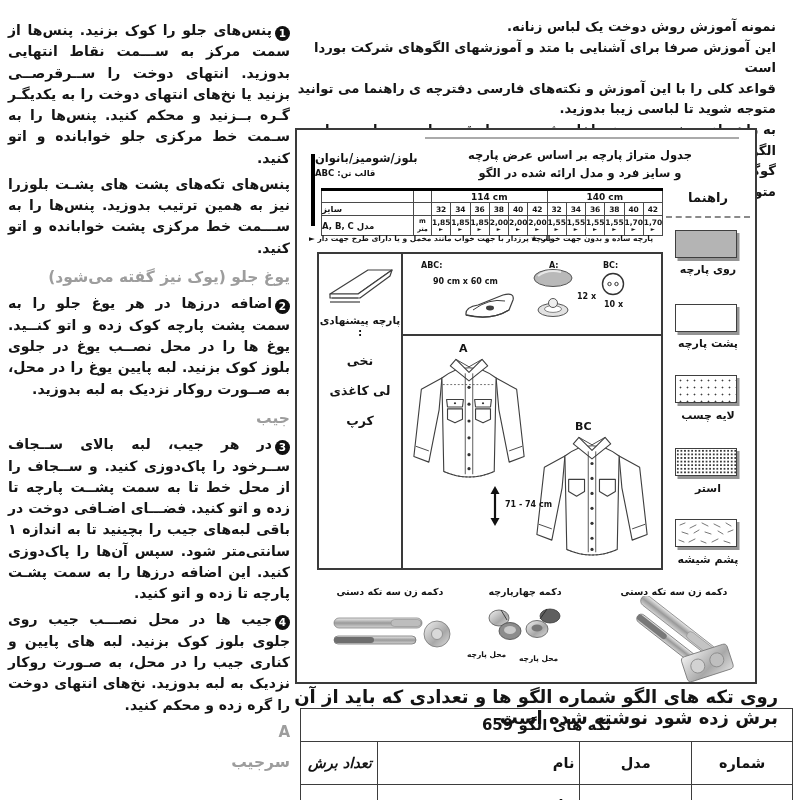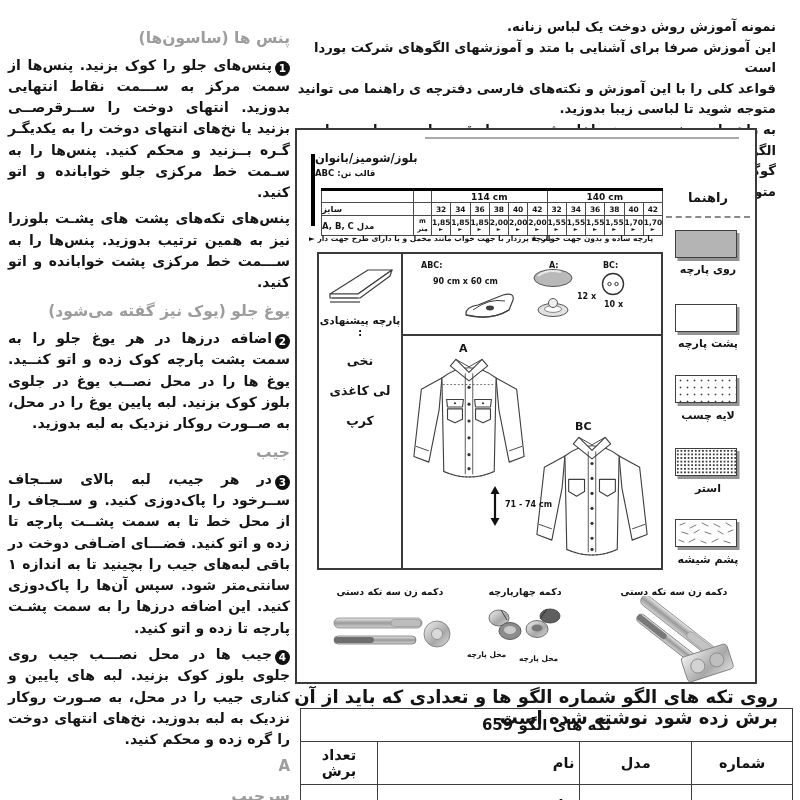--- a/index.html
+++ b/index.html
@@ -87,21 +87,21 @@
                 direction:rtl; font-weight:bold; font-size:18px; }
   table.pieces { position:absolute; left:300px; top:708px; width:493px; border-collapse:collapse;
                  direction:rtl; font-weight:bold; }
   table.pieces td, table.pieces th { border:1.5px solid #3d3d3d; padding:0 5px; }
   table.pieces .ttl { height:33px; text-align:center; font-size:15px; }
   table.pieces .hdr { height:43px; font-size:14.5px; }
   table.pieces .drow { height:40px; font-size:14.5px; }
   .c-num { width:101px; text-align:center; }
   .c-mdl { width:112px; text-align:center; }
   .c-nam { width:203px; text-align:right; }
-  .c-cnt { width:77px; text-align:center; }
+  .c-cnt { width:77px; text-align:right;font-style:italic; }
 
   svg { display:block; }
   .lineart { stroke:#3f3f3f; fill:#fff; stroke-width:1.2; stroke-linejoin:round; }
 </style>
 </head>
 <body>
 
 <svg width="0" height="0">
   <defs>
     <linearGradient id="met" x1="0" y1="0" x2="0" y2="1">
@@ -118,36 +118,39 @@
 </svg>
 
 <div class="intro">
   <div>نمونه آموزش روش دوخت یک لباس زنانه.</div>
   <div>این آموزش صرفا برای آشنایی با متد و آموزشهای الگوهای شرکت بوردا است</div>
   <div>قواعد کلی را با این آموزش و نکته‌های فارسی دفترچه ی راهنما می توانید متوجه شوید تا لباسی زیبا بدوزید.</div>
   <div>به راهنمای دوخت تصویری داخل دفترچه حتما دقت نمایید. به پارچه مناسب الگو هم دقت کنید. نوع پارچه در تمام دفترچه ها مشخص است. با ترجمه ی گوگل و توجه به تصویر مدلهای روی جلد دفترچه هم میتوانید نوع پارچه را متوجه شوید.</div>
 </div>
 
 <div class="leftcol">
-  <div class="ghead">پنس ها (ساسون‌ها)</div>
   <p><span class="num">1</span><span>پنس‌های جلو را کوک بزنید. پنس‌ها از سمت مرکز به ســـمت نقاط انتهایی بدوزید. انتهای دوخت را ســرقرصــی بزنید یا نخ‌های انتهای دوخت را به یکدیگـر گـره بــزنید و محکم کنید. پنس‌ها را به سـمت خط مرکزی جلو خوابانده و اتو کنید.</span></p>
   <p>پنس‌های تکه‌های پشت های پشـت بلوزرا نیز به همین ترتیب بدوزید. پنس‌ها را به ســـمت خط مرکزی پشت خوابانده و اتو کنید.</p>
   <div class="ghead">یوغ جلو (یوک نیز گفته می‌شود)</div>
   <p><span class="num">2</span><span>اضافه درزها در هر یوغ جلو را به سمت پشت پارچه کوک زده و اتو کنــید. یوغ ها را در محل نصــب یوغ در جلوی بلوز کوک بزنید. لبه پایین یوغ را در محل، به صــورت روکار نزدیک به لبه بدوزید.</span></p>
   <div class="ghead">جیب</div>
   <p><span class="num">3</span><span>در هر جیب، لبه بالای ســجاف ســرخود را پاک‌دوزی کنید. و ســجاف را از محل خط تا به سمت پشــت پارچه تا زده و اتو کنید. فضـــای اضـافی دوخت در باقی لبه‌های جیب را بچینید تا به اندازه ۱ سانتی‌متر شود. سپس آن‌ها را پاک‌دوزی کنید. این اضافه درزها را به سمت پشـت پارچه تا زده و اتو کنید.</span></p>
   <p><span class="num">4</span><span>جیب ها در محل نصـــب جیب روی جلوی بلوز کوک بزنید. لبه های پایین و کناری جیب را در محل، به صـورت روکار نزدیک به لبه بدوزید. نخ‌های انتهای دوخت را گره زده و محکم کنید.</span></p>
   <div class="glabel">A</div>
   <div class="ghead">سرجیب</div>
 
 </div>
 
 <div class="diagram">
   <div class="top-rule"></div>
 
+  <div class="hdr-right">
+    <div>جدول متراژ پارچه بر اساس عرض پارچه</div>
+    <div>و سایز فرد و مدل ارائه شده در الگو</div>
+  </div>
   <div class="vbar"></div>
   <div class="hdr-left">
     <div class="l1">بلوز/شومیز/بانوان</div>
     <div class="l2">قالب تن: ABC</div>
   </div>
 
   <table class="sizes">
     <tbody>
         <tr>
       <td class="lblc"></td>

